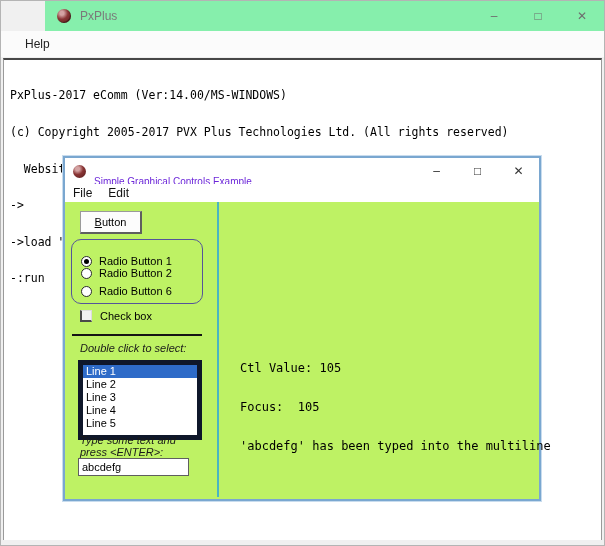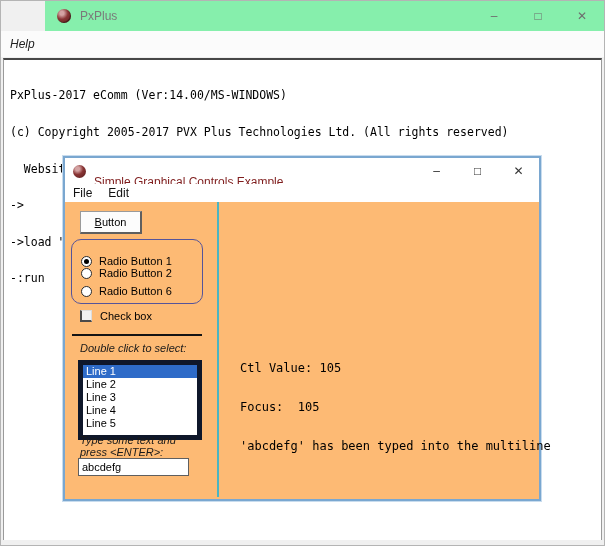--- a/index.html
+++ b/index.html
@@ -26,21 +26,21 @@
   .winbtns { margin-left: auto; display: flex; height: 100%; }
   .winbtn {
     width: 44px; height: 100%; display: flex; align-items: center; justify-content: center;
     color: #6e6e6e; font-size: 12px; cursor: default;
   }
   .menubar {
     position: absolute; left: 0; top: 30px; right: 0; height: 26px;
     background: #fbfbfb; display: flex; align-items: center;
     font-size: 12px; color: #222;
   }
-  .menubar .menu-item { padding: 4px 9px; font-style: italic; }
+  .menubar .menu-item { padding: 4px 24px; }
 
   
   .console {
     position: absolute; left: 2px; top: 57px; width: 599px; height: 484px;
     background: #ffffff;
     border-top: 2px solid #474747; border-bottom: 2px solid #2e2e2e;
     border-left: 1px solid #9a9a9a; border-right: 1px solid #9a9a9a;
     padding: 5px 0 0 6px;
     font-family: "DejaVu Sans Mono", monospace;
     font-size: 11.5px; line-height: 12.2px; color: #000;
@@ -56,35 +56,35 @@
   }
   .dlg-titlebar {
     position: absolute; left: 0; top: 0; right: 0; height: 26px;
     background: #ffffff; display: flex; align-items: center;
   }
   .dlg-icon {
     width: 13px; height: 13px; border-radius: 50%; margin: 0 8px 0 8px;
     background: radial-gradient(circle at 35% 30%, #d4a3a3 0 2px, #8a3535 45%, #571d1d 95%);
     flex: 0 0 auto;
   }
-  .dlg-title { font-size: 12px; color: #7f1d1d; margin-top: 21px; }
+  .dlg-title { font-size: 10px; color: #6d28d9; margin-top: 21px; }
   .dlg-winbtns { margin-left: auto; display: flex; height: 100%; }
   .dlg-winbtn {
     width: 41px; height: 100%; display: flex; align-items: center; justify-content: center;
     color: #333; font-size: 12px;
   }
   .dlg-menubar {
     position: absolute; left: 0; top: 26px; right: 0; height: 18px;
     background: #ffffff; display: flex; align-items: flex-start;
     font-size: 12px; color: #111;
   }
   .dlg-menubar .menu-item { padding: 2px 8px; }
   .dlg-content {
     position: absolute; left: 0; top: 44px; right: 0; bottom: 0;
-    background: #fdba74;
+    background: #bef264;
   }
   .vdivider {
     position: absolute; left: 152px; top: 0; bottom: 2px; width: 2px;
     background: #4ab5c2;
   }
 
   
   .gc-button {
     position: absolute; left: 15px; top: 9px; width: 62px; height: 23px;
     background: #fcfcfc; text-align: center; font-size: 11px; color: #000;

